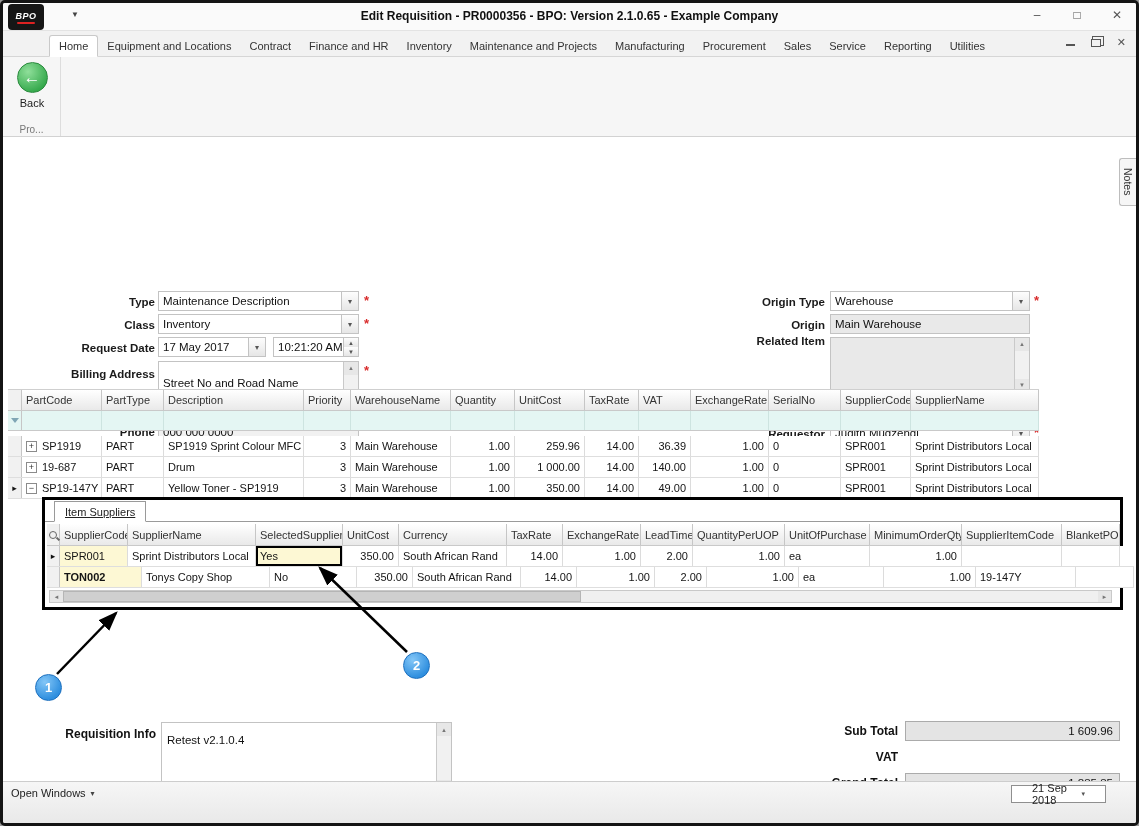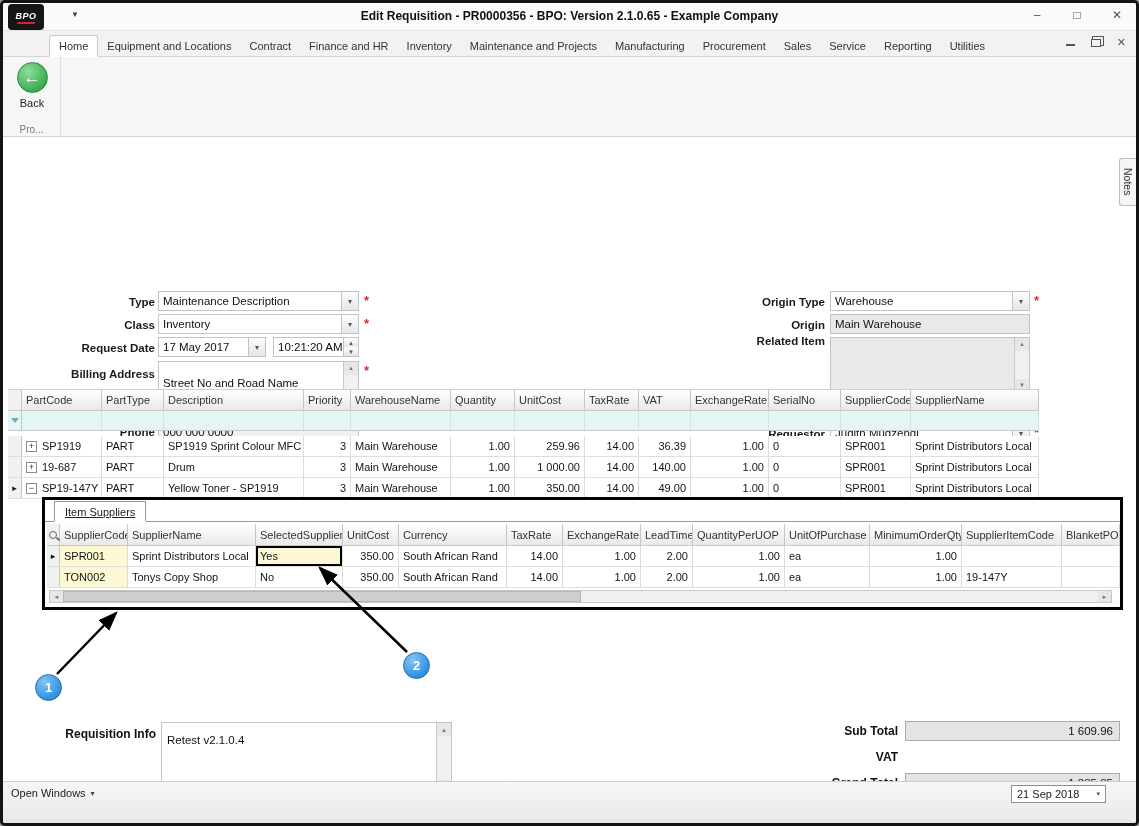--- a/index.html
+++ b/index.html
@@ -109,21 +109,21 @@
            font-size:11.5px;color:#111;padding:11px 5px}
   .tot-box{position:absolute;left:902px;width:215px;height:20px;background:#e4e4e4;border:1px solid #ababab;
            font-size:11.5px;color:#111;display:flex;align-items:center;justify-content:flex-end;padding:0 6px}
 
   
   .statusbar{position:absolute;left:0;right:0;bottom:0;height:42px;background:linear-gradient(#f6f6f6,#e9e9e9);
              border-top:1px solid #cdcdcd;font-size:11px;color:#222}
   .openwin{position:absolute;left:8px;top:5px;display:flex;align-items:center;gap:5px}
   .ow-arrow{font-size:8px;color:#444}
   .datebox{position:absolute;left:1008px;top:3px;width:95px;height:18px;background:#fff;border:1px solid #8f8f8f;
-           display:flex;align-items:center;padding:0 5px;gap:4px}
+           display:flex;align-items:center;padding:0 20px;gap:4px}
   .datebox .dval{flex:1}
   .db-btn{font-size:7px;color:#555}
 </style>
 </head>
 <body>
 
 <div class="win">
 
   <div class="titlebar">
     <div class="logo">
@@ -385,21 +385,21 @@
           <div class="gc grc" style="width: 78px; justify-content: flex-end;">1.00</div>
           <div class="gc grc" style="width: 52px; justify-content: flex-end;">2.00</div>
           <div class="gc grc" style="width: 92px; justify-content: flex-end;">1.00</div>
           <div class="gc grc" style="width: 85px;">ea</div>
           <div class="gc grc" style="width: 92px; justify-content: flex-end;">1.00</div>
           <div class="gc grc" style="width: 100px;"></div>
           <div class="gc grc" style="width: 58px;"></div>
         </div>
         <div class="grow">
           <div class="gind" style="width: 13px;"></div>
-          <div class="gc grc ycell" style="width: 68px;">TON002</div>
+          <div class="gc grc ycell" style="width: 82px; font-weight: bold;">TON002</div>
           <div class="gc grc" style="width: 128px;">Tonys Copy Shop</div>
           <div class="gc grc" style="width: 87px;">No</div>
           <div class="gc grc" style="width: 56px; justify-content: flex-end;">350.00</div>
           <div class="gc grc" style="width: 108px;">South African Rand</div>
           <div class="gc grc" style="width: 56px; justify-content: flex-end;">14.00</div>
           <div class="gc grc" style="width: 78px; justify-content: flex-end;">1.00</div>
           <div class="gc grc" style="width: 52px; justify-content: flex-end;">2.00</div>
           <div class="gc grc" style="width: 92px; justify-content: flex-end;">1.00</div>
           <div class="gc grc" style="width: 85px;">ea</div>
           <div class="gc grc" style="width: 92px; justify-content: flex-end;">1.00</div>

